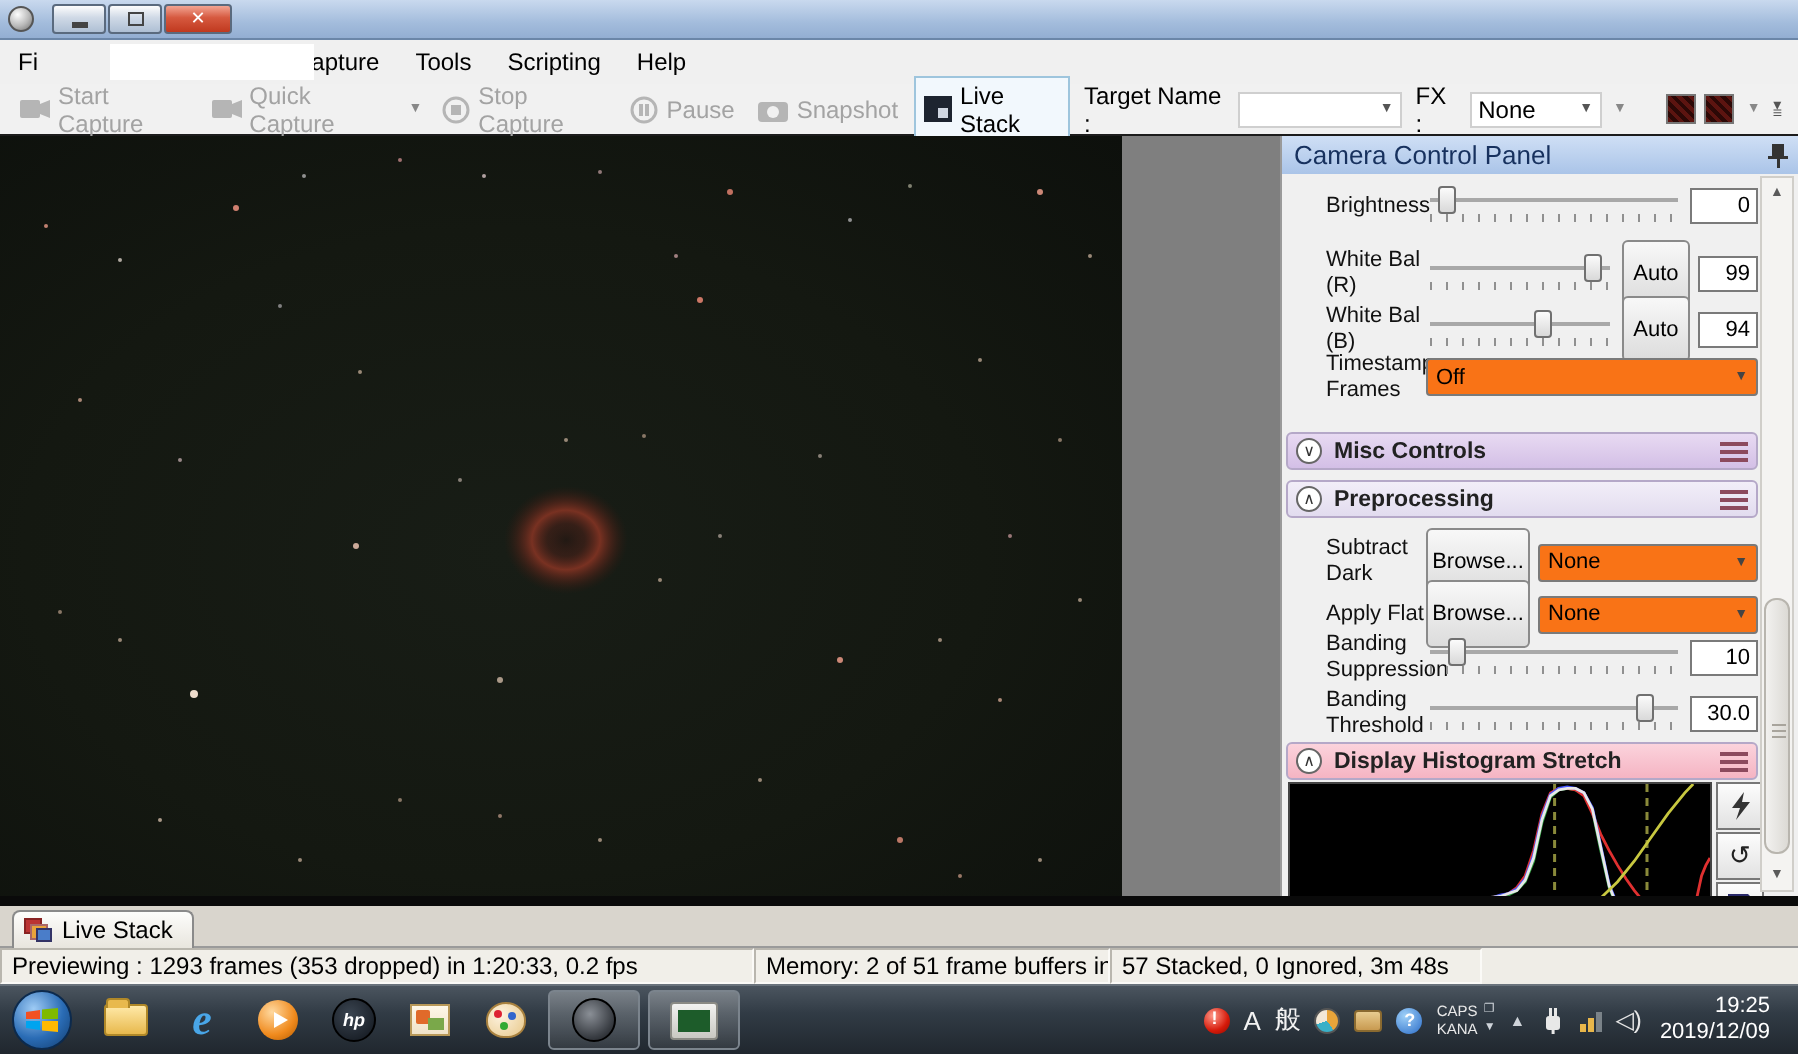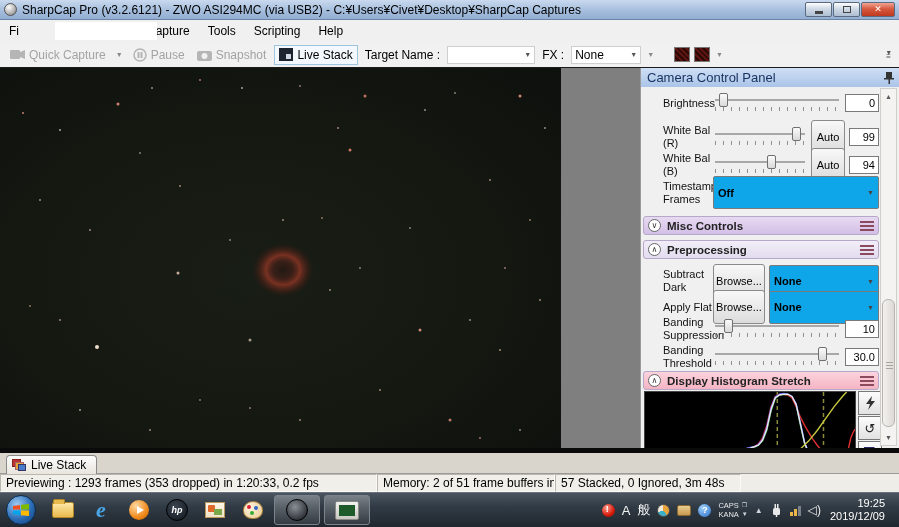--- a/index.html
+++ b/index.html
@@ -66,22 +66,22 @@
   .slider .track { position:absolute; left:2px; right:2px; top:7px; height:2px; background:#a8a8a8; }
   .slider .ticks { position:absolute; left:2px; right:2px; top:15px; height:4px;
     background-image:repeating-linear-gradient(to right,#909090 0 1px,transparent 1px 8px); }
   .slider .thumb { position:absolute; top:1px; width:9px; height:14px; margin-left:-4px;
     background:linear-gradient(#fbfbfb,#d9d9d9); border:1px solid #707070; border-radius:2px; }
   .valbox { width:34px; height:18px; background:#fff; border:1px solid #7a7a7a; font-size:11px;
     display:flex; align-items:center; justify-content:flex-end; padding:0 3px; flex:none; }
   .autobtn { width:34px; height:33px; border:1px solid #8a8a8a; border-radius:3px;
     background:linear-gradient(#f8f8f8,#dcdcdc); font-size:11px; display:flex; align-items:center; justify-content:center;
     margin-right:4px; flex:none; }
-  .pselect { flex:1; height:33px; background:#0ea5e9; border:1px solid #7a7a7a; border-radius:2px;
-    display:flex; align-items:center; justify-content:space-between; padding:0 4px; font-size:11px;font-weight:bold; }
+  .pselect { flex:1; height:19px; background:#f97316; border:1px solid #7a7a7a; border-radius:2px;
+    display:flex; align-items:center; justify-content:space-between; padding:0 4px; font-size:11px; }
   .pselect .arr { font-size:7px; color:#444; }
   .section { position:absolute; left:0; width:236px; height:19px; border:1px solid #b5a8c8; border-radius:3px;
     display:flex; align-items:center; padding:0 4px; gap:6px; font-size:11.5px; font-weight:bold; color:#222; }
   .sec-misc { background:linear-gradient(#e8daf2,#d3bfe6); }
   .sec-prep { background:linear-gradient(#f2eef8,#e2dcef); }
   .sec-hist { background:linear-gradient(#fbd3dc,#f5b4c3); }
   .chev { width:13px; height:13px; border:1px solid #666; border-radius:50%; background:#fff;
     font-size:8px; line-height:11px; text-align:center; color:#333; flex:none; font-weight:normal; }
   .burger { margin-left:auto; width:14px; flex:none; }
   .burger i { display:block; height:2px; background:#8c4a5e; margin:2px 0; }
@@ -166,21 +166,20 @@
   .signal i { width:3px; background:#e8b64a; display:block; }
   .signal .b1{height:4px;} .signal .b2{height:7px;} .signal .b3{height:10px; background:#7a8288;}
   .speaker { color:#e8e8e8; font-size:12px; }
   .clock { text-align:right; font-size:11px; color:#fff; line-height:13px; padding:0 6px 0 2px; }
 </style>
 </head>
 <body>
 
 <div class="titlebar">
   <div class="app-icon"></div>
-  <div class="title-text">SharpCap Pro (v3.2.6121) - ZWO ASI294MC (via USB2) - C:¥Users¥Civet¥Desktop¥SharpCap Captures</div>
   <div class="winbtns">
     <div class="winbtn">
         <span class="glyph-min"></span>
       </div>
     <div class="winbtn">
         <span class="glyph-max"></span>
       </div>
     <div class="winbtn close">✕</div>
   </div>
 </div>
@@ -193,23 +192,37 @@
   <div class="menu-item">Scripting</div>
   <div class="menu-item">Help</div>
 </div>
 
 <div class="toolbar">
   <div class="tbtn disabled">
     <svg width="15" height="11">
         <rect x="0" y="1" width="10" height="9" rx="1" fill="#b5b5b5"></rect>
         <path d="M10 3 L15 1 L15 10 L10 8 Z" fill="#b5b5b5"></path>
       </svg>
+    <span>Start Capture</span>
+  </div>
+  <div class="tbtn disabled">
+    <svg width="15" height="11">
+        <rect x="0" y="1" width="10" height="9" rx="1" fill="#b5b5b5"></rect>
+        <path d="M10 3 L15 1 L15 10 L10 8 Z" fill="#b5b5b5"></path>
+      </svg>
     <span>Quick Capture</span>
   </div>
   <span class="drop-arrow">▼</span>
+  <div class="tbtn disabled">
+    <svg width="14" height="14">
+        <circle cx="7" cy="7" r="6" fill="none" stroke="#b5b5b5" stroke-width="1.5"></circle>
+        <rect x="4.5" y="4.5" width="5" height="5" fill="#b5b5b5"></rect>
+      </svg>
+    <span>Stop Capture</span>
+  </div>
   <div class="tbtn disabled">
     <svg width="14" height="14">
         <circle cx="7" cy="7" r="6" fill="none" stroke="#b5b5b5" stroke-width="1.5"></circle>
         <rect x="4.5" y="4" width="2" height="6" fill="#b5b5b5"></rect>
         <rect x="7.5" y="4" width="2" height="6" fill="#b5b5b5"></rect>
       </svg>
     <span>Pause</span>
   </div>
   <div class="tbtn disabled">
     <svg width="15" height="12">

